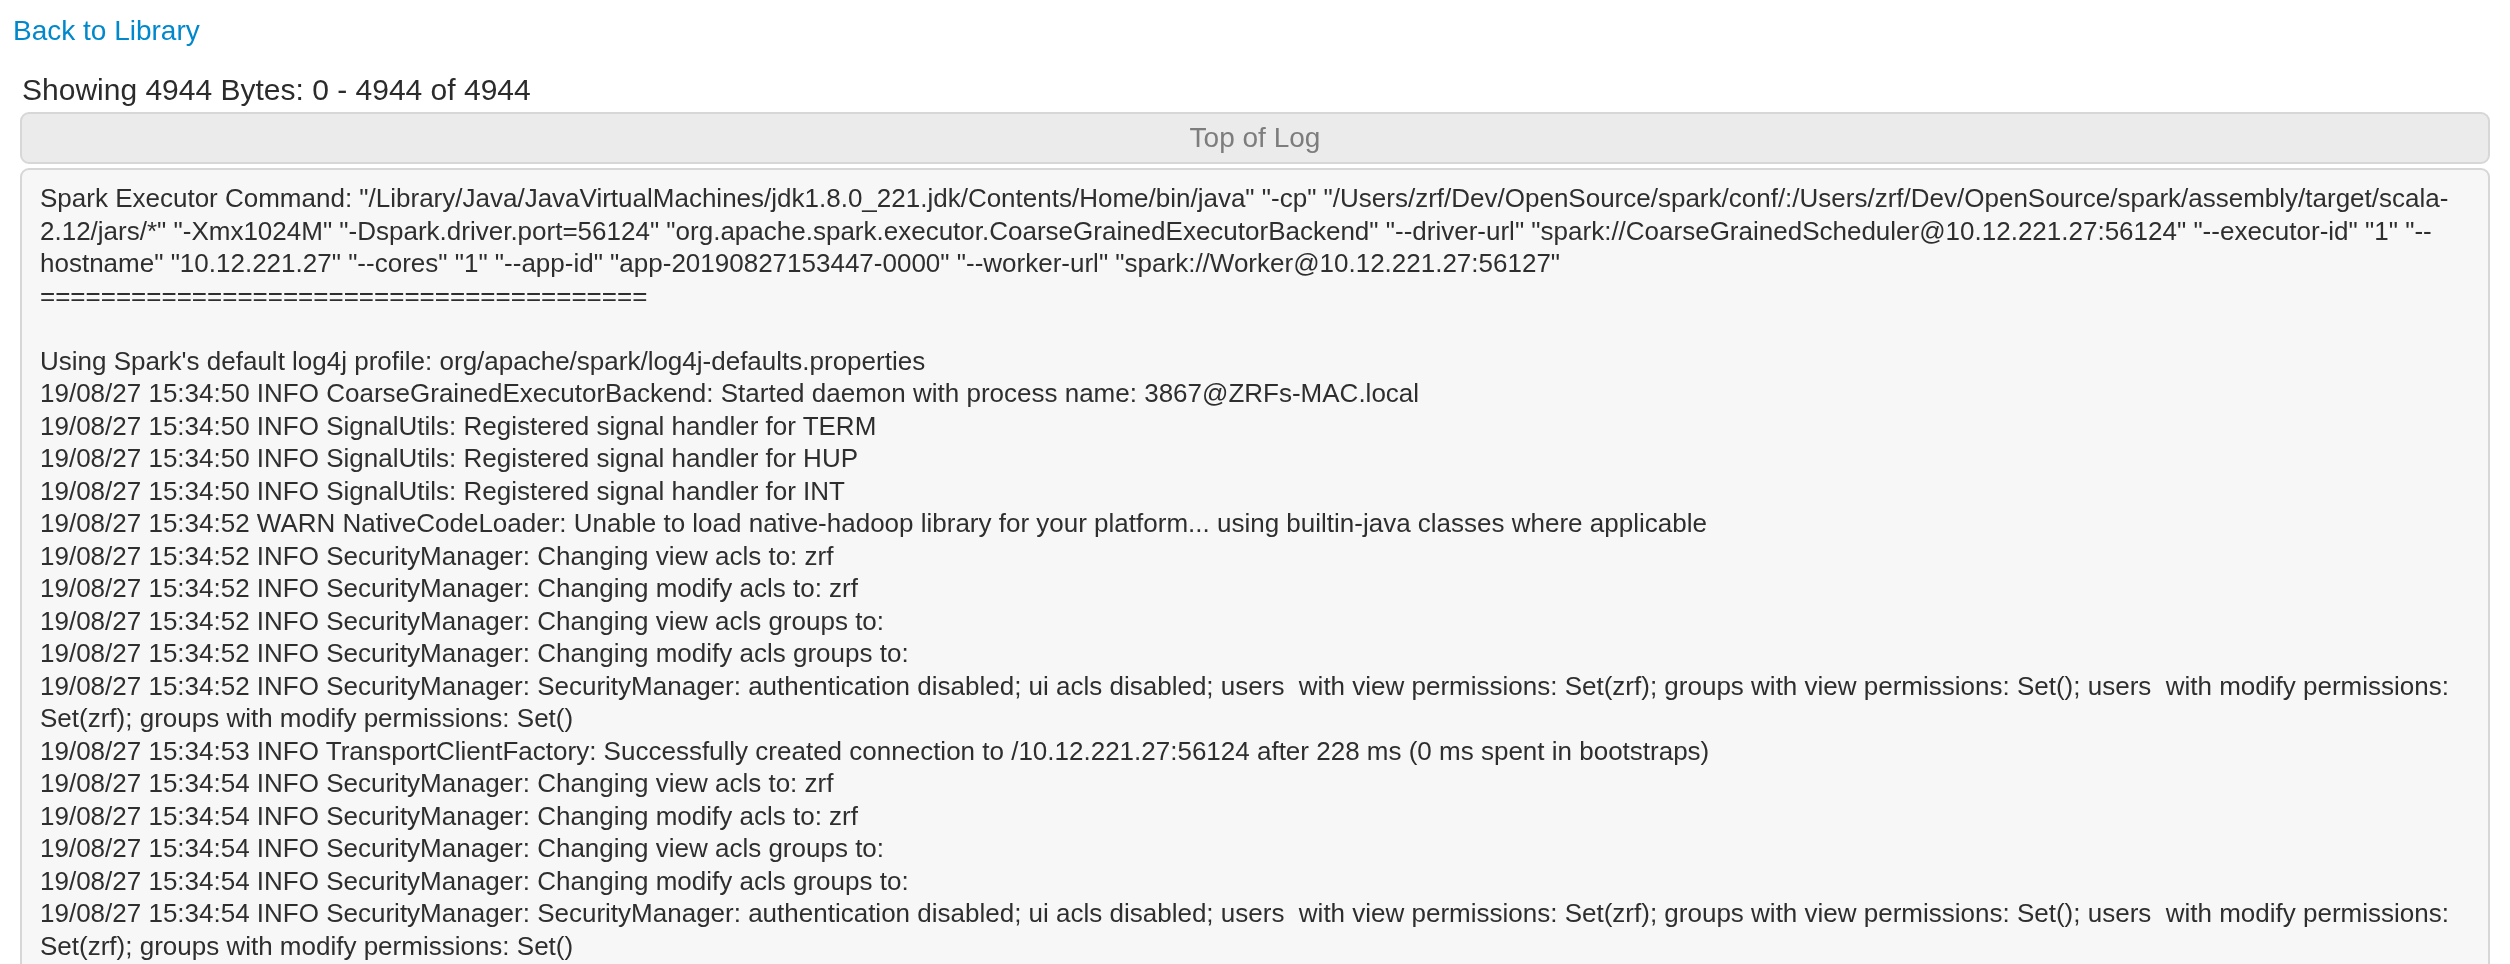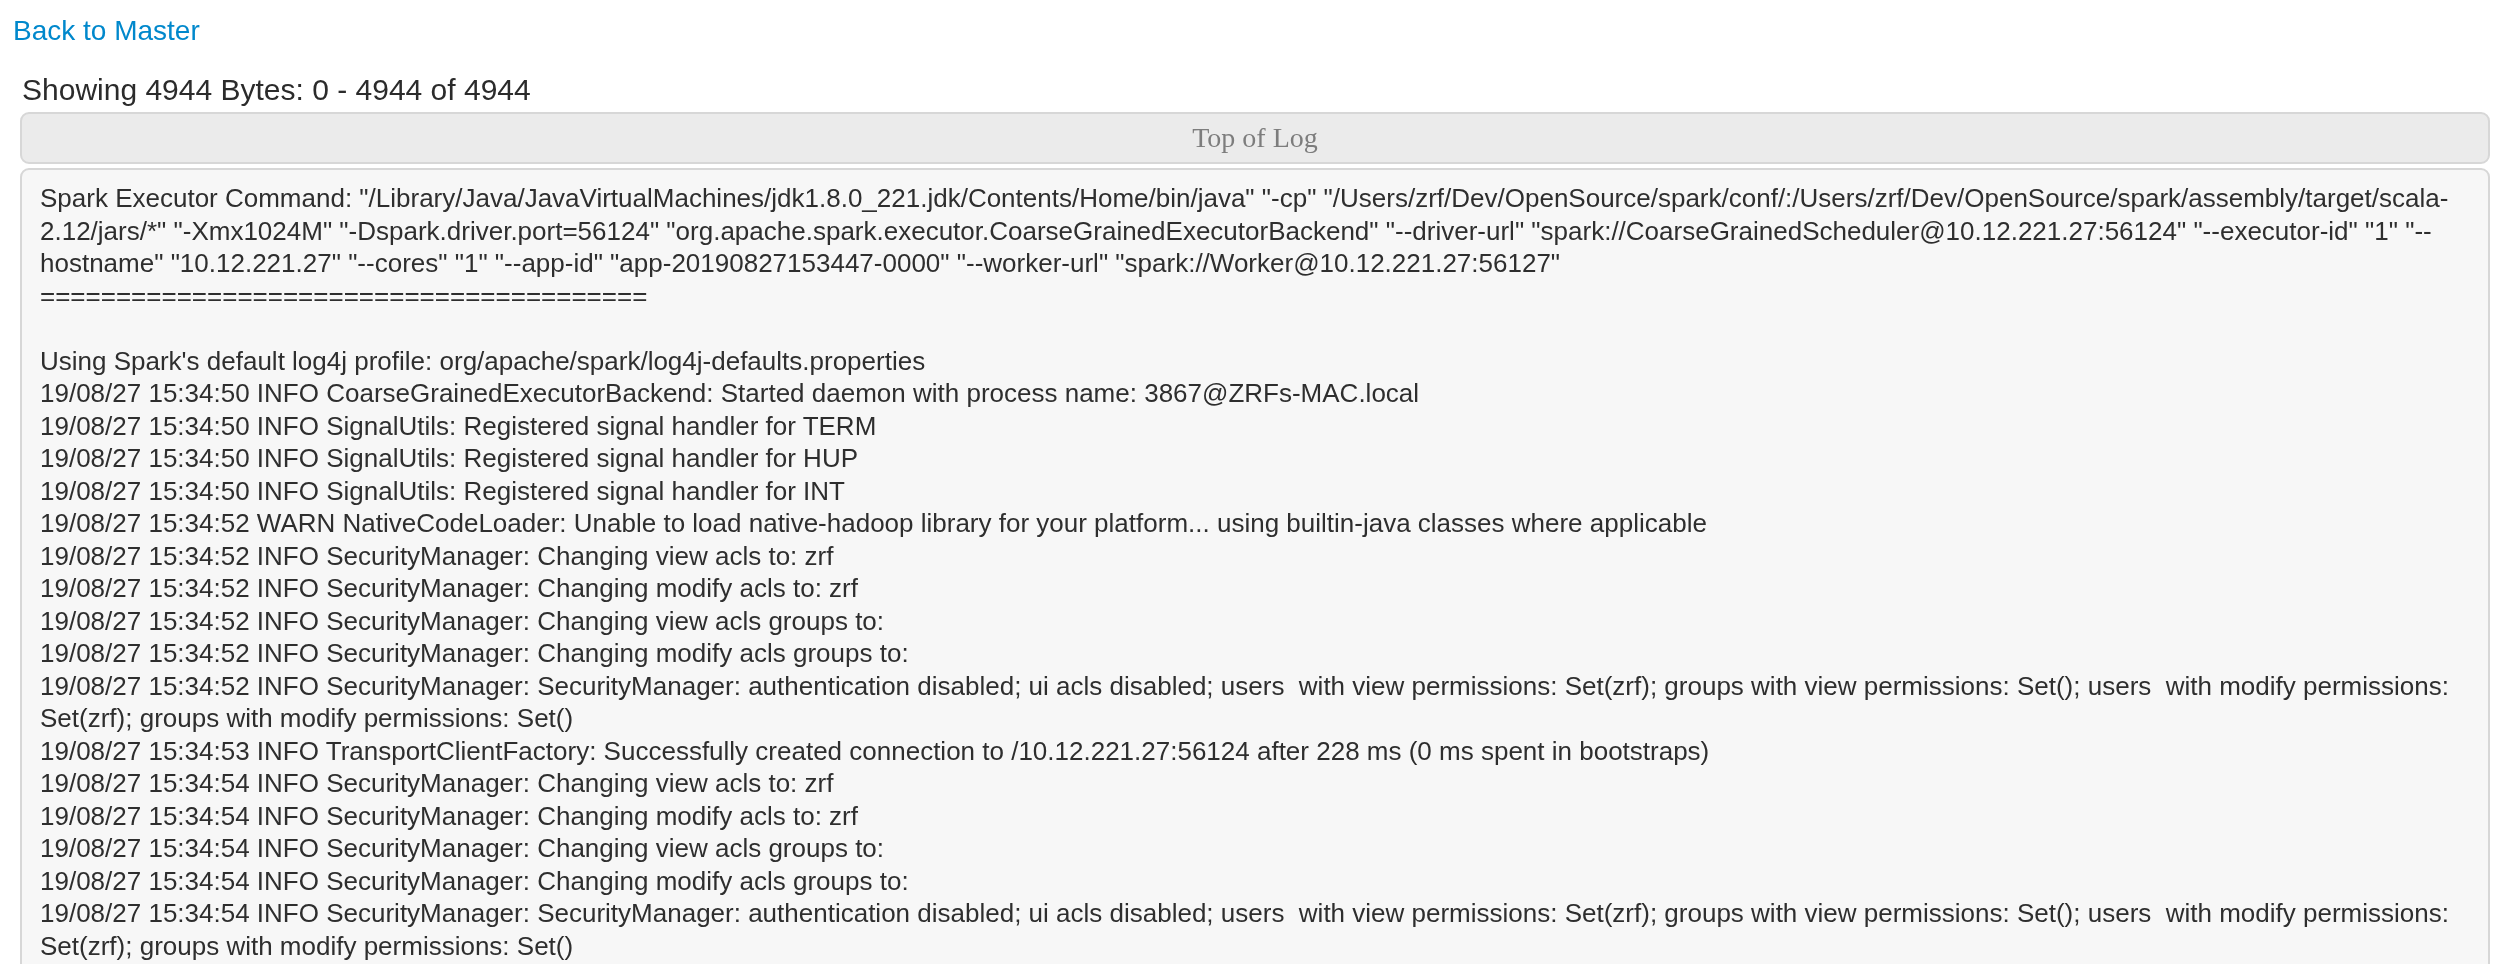--- a/index.html
+++ b/index.html
@@ -33,21 +33,21 @@
     margin: 0 20px;
   }
   .top-btn {
     display: block;
     width: 100%;
     height: 52px;
     background: #ebebeb;
     border: 2px solid #d7d7d7;
     border-radius: 9px;
     color: #7d7d7d;
-    font-family: Liberation Serif, serif;
+    font-family: Liberation Sans, sans-serif;
     font-size: 28px;
     text-align: center;
     padding: 0;
   }
   .log-pre {
     margin: 4px 0 0 0;
     background: #f7f7f7;
     border: 2px solid #d7d7d7;
     border-radius: 9px;
     padding: 12px 18px;
@@ -60,21 +60,21 @@
     overflow-wrap: break-word;
     word-break: break-word;
   }
 </style>
 </head>
 <body>
 
 <div>
 
   <div class="back-row">
-    <a href="#" class="back-link">Back to Master</a>
+    <a href="#" class="back-link">Back to Library</a>
   </div>
 
   <div class="byte-range">Showing 4944 Bytes: 0 - 4944 of 4944</div>
 
   <div class="log-content">
     <button type="button" class="top-btn" disabled="">Top of Log</button>
 
     <pre class="log-pre">Spark Executor Command: "/Library/Java/JavaVirtualMachines/jdk1.8.0_221.jdk/Contents/Home/bin/java" "-cp" "/Users/zrf/Dev/OpenSource/spark/conf/:/Users/zrf/Dev/OpenSource/spark/assembly/target/scala-2.12/jars/*" "-Xmx1024M" "-Dspark.driver.port=56124" "org.apache.spark.executor.CoarseGrainedExecutorBackend" "--driver-url" "spark://CoarseGrainedScheduler@10.12.221.27:56124" "--executor-id" "1" "--hostname" "10.12.221.27" "--cores" "1" "--app-id" "app-20190827153447-0000" "--worker-url" "spark://Worker@10.12.221.27:56127"
 ========================================
 

